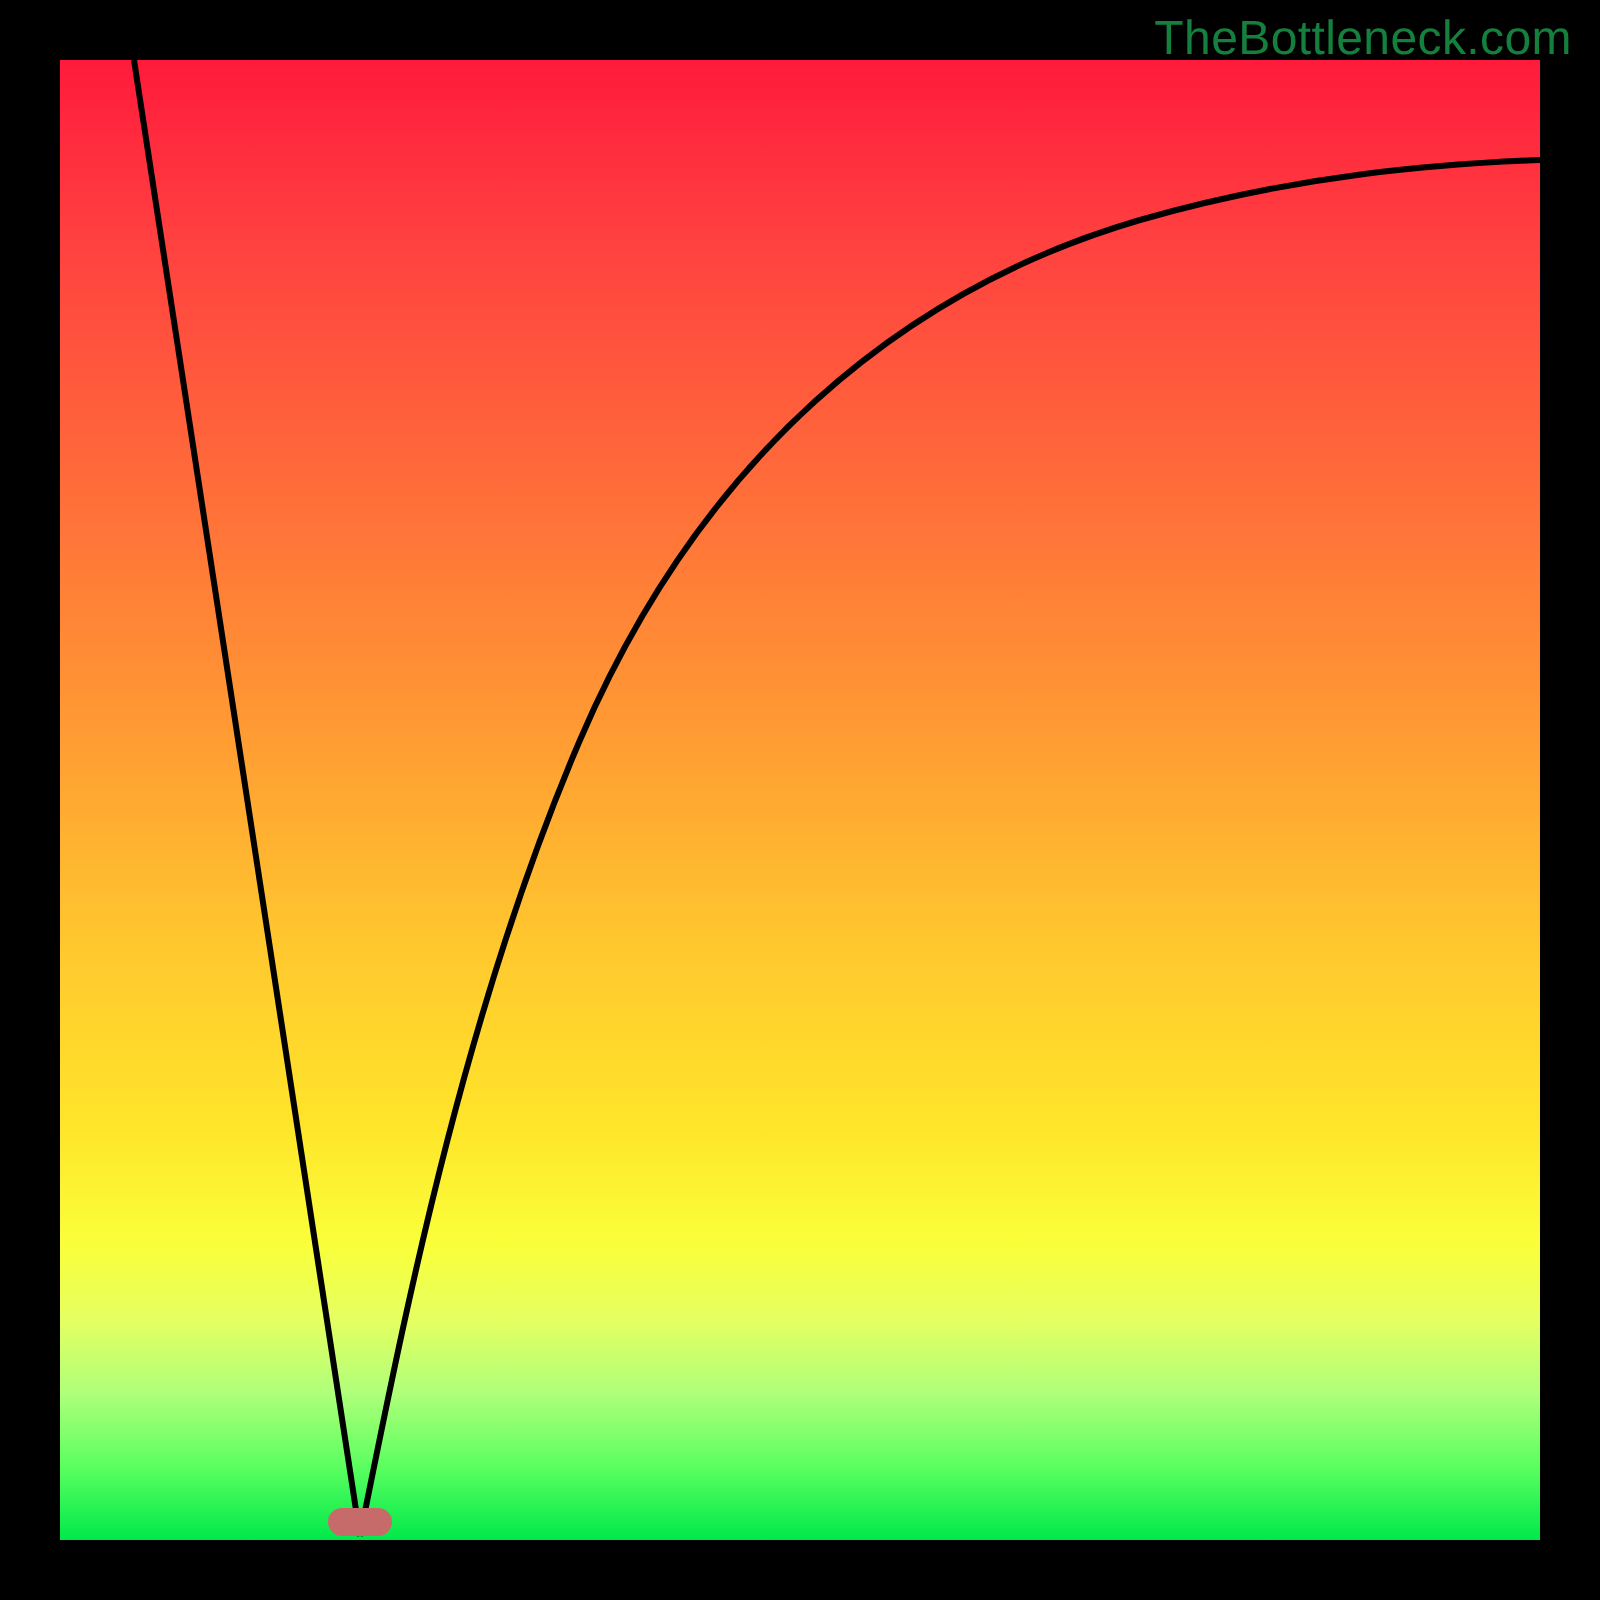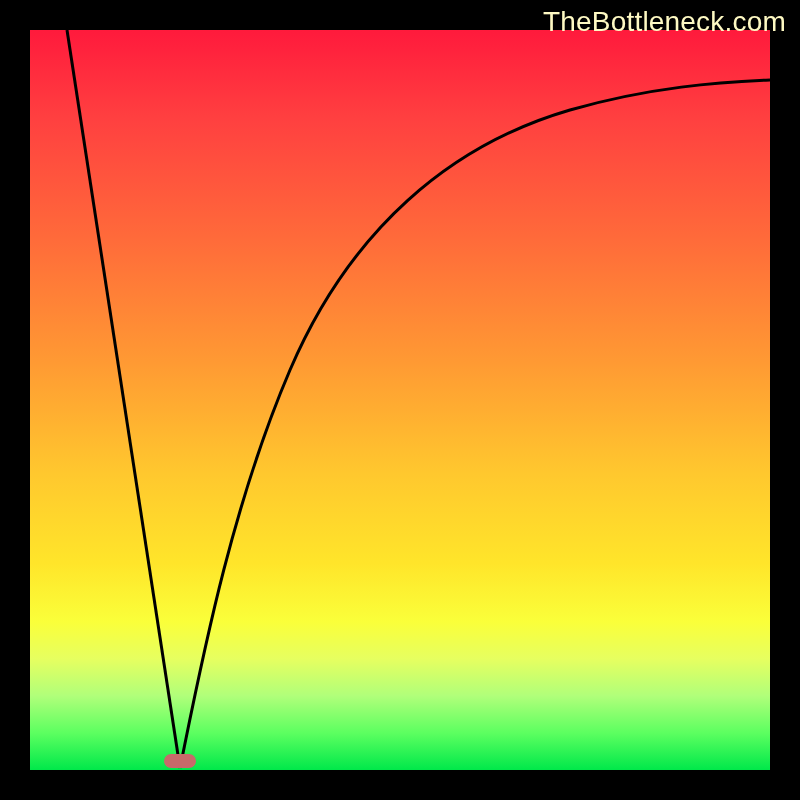--- a/index.html
+++ b/index.html
@@ -51,22 +51,22 @@
     position: absolute;
     width: 32px;
     height: 14px;
     border-radius: 7px;
     background: #c76a6a;
   }
   .watermark {
     position: absolute;
     top: 6px;
     right: 14px;
-    color: #fef9c3;
-    font-size: 28px;
+    color: #15803d;
+    font-size: 24px;
     font-weight: 500;
     letter-spacing: 0.2px;
   }
 </style>
 </head>
 <body>
 
 <div class="frame">
 
   <div class="plot-area">

